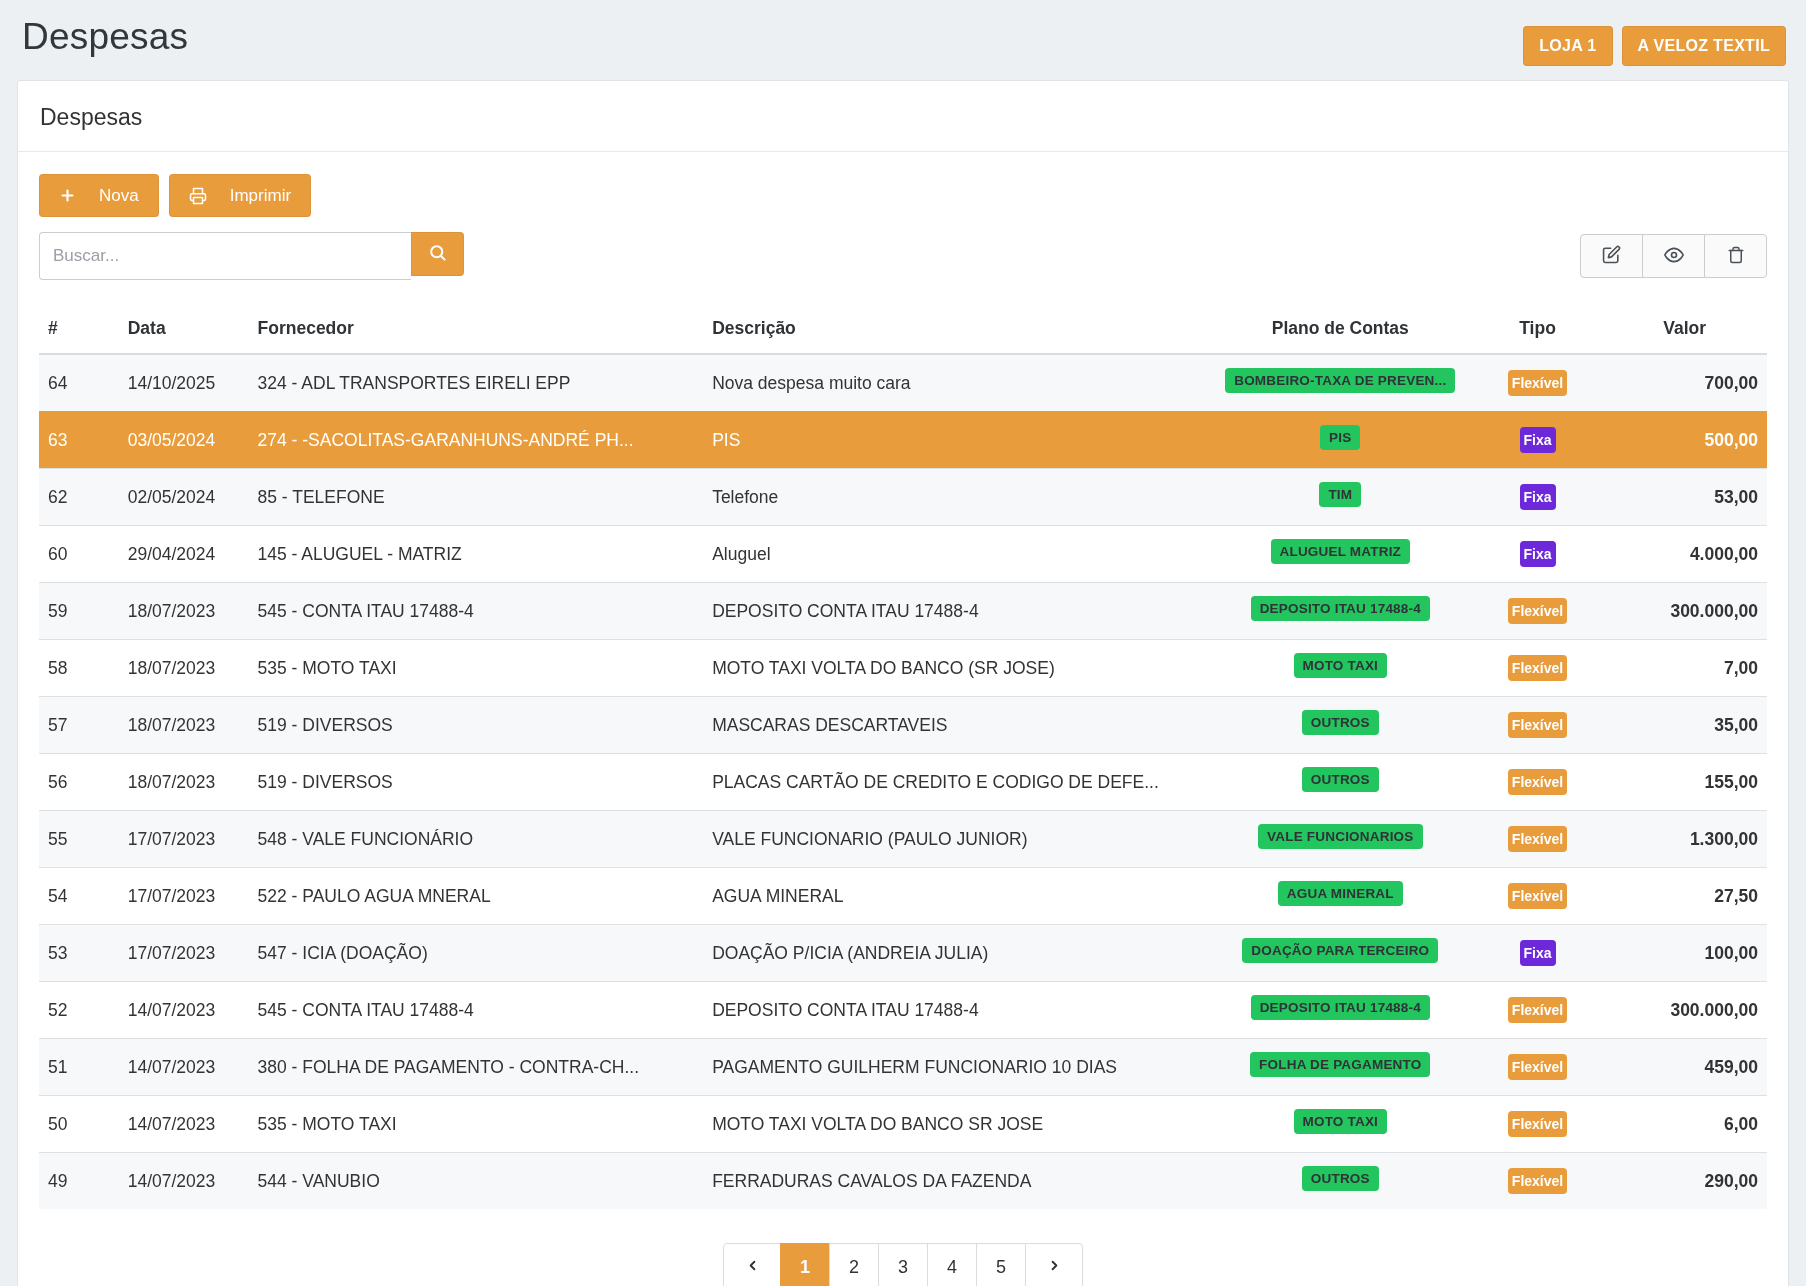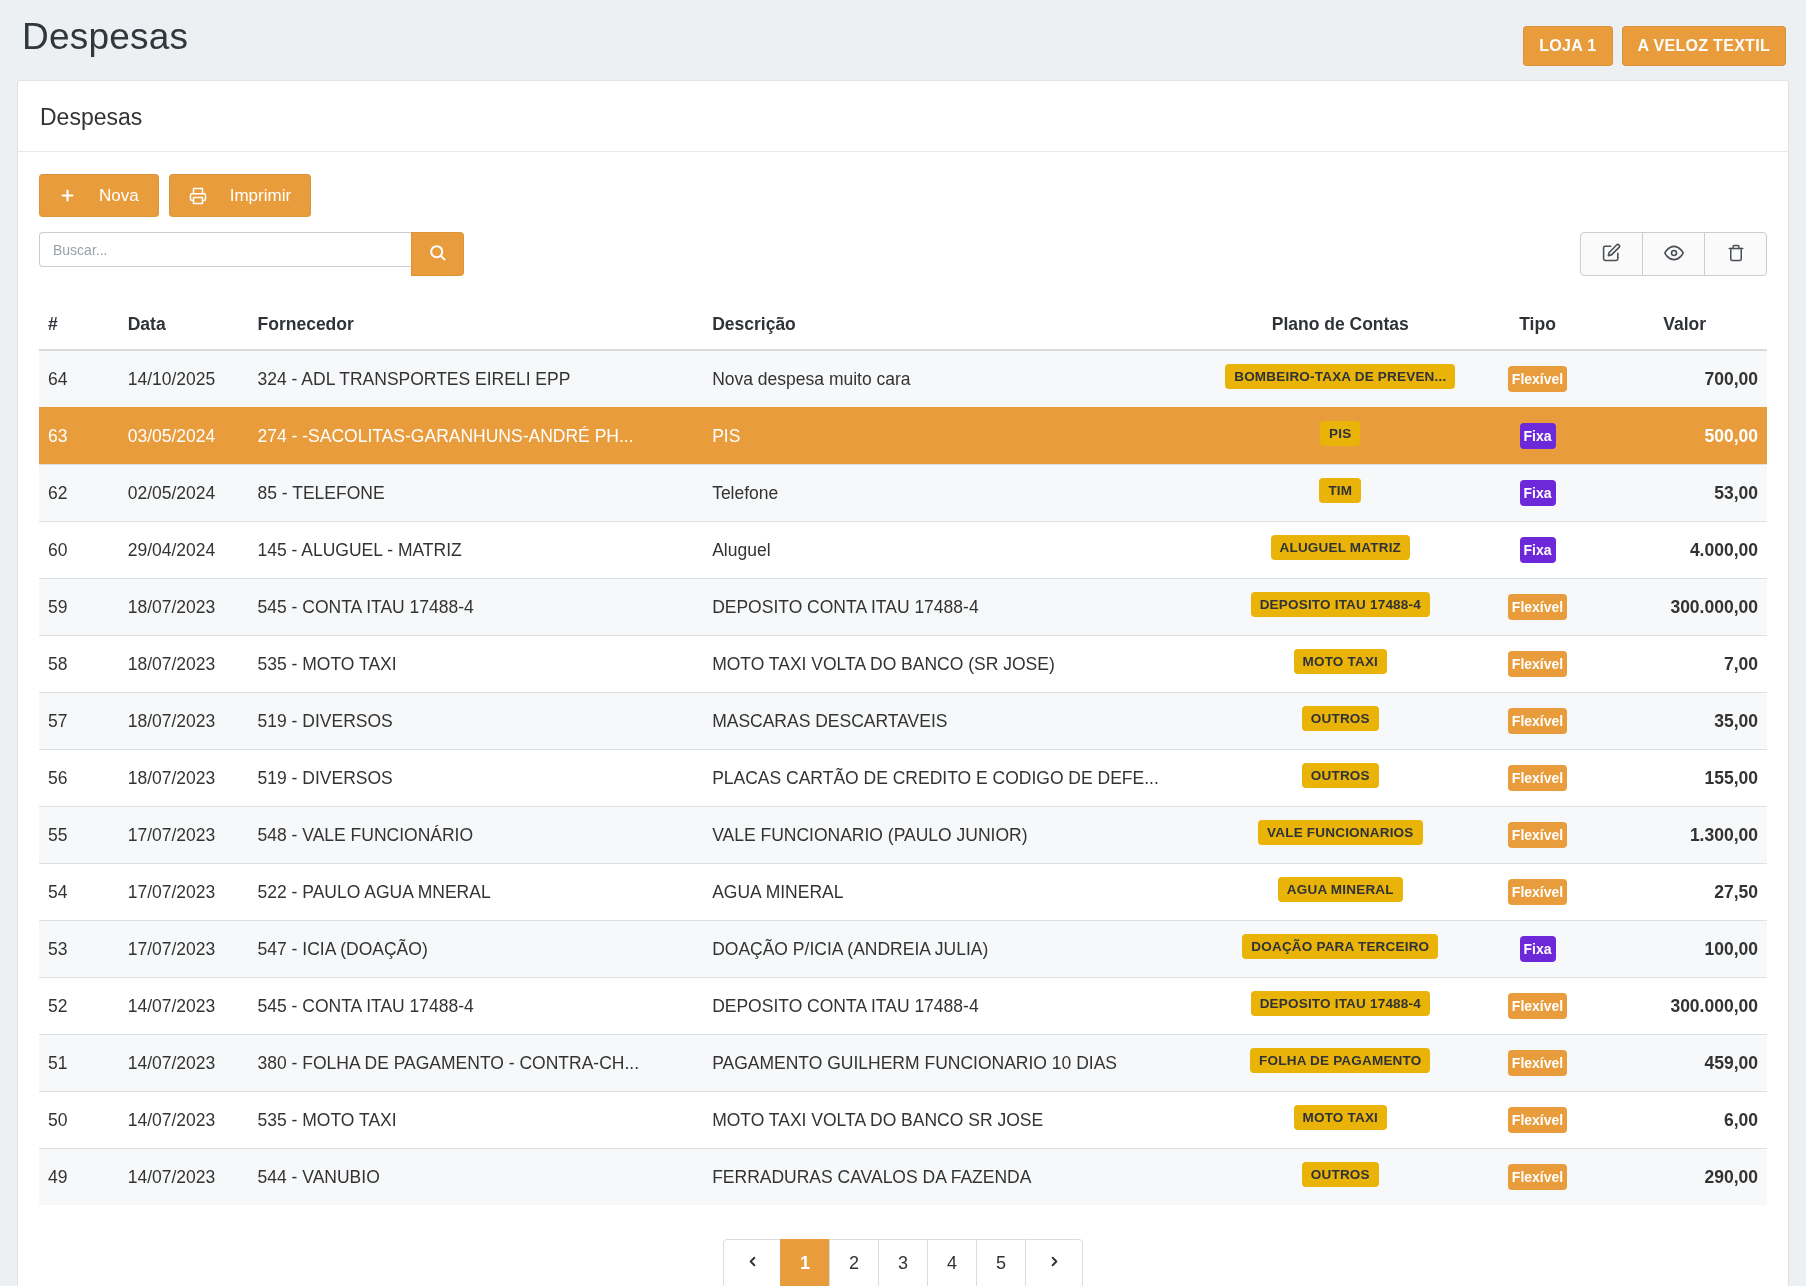--- a/index.html
+++ b/index.html
@@ -74,27 +74,27 @@
 
   .search-row {
     margin-top: 15px;
     display: flex;
     align-items: center;
     justify-content: space-between;
   }
   .search-group { display: flex; }
   .search-input {
     width: 372px;
-    height: 35px;
+    height: 48px;
     border: 1px solid #c9ced2;
     border-right: none;
     border-radius: 4px 0 0 4px;
     padding: 0 13px;
     font-family: "Liberation Sans", sans-serif;
-    font-size: 14px;
+    font-size: 17px;
     color: #333;
     outline: none;
   }
   .search-input::placeholder { color: #9aa0a6; }
   .search-btn {
     width: 53px;
     height: 44px;
     background: #e89c3c;
     border: 1px solid rgba(0,0,0,0.05);
     border-radius: 0 4px 4px 0;
@@ -157,21 +157,21 @@
   col.c-val  { width: 165px; }
 
   .center { text-align: center; }
   .right  { text-align: center; }
 
   td.cell-valor { font-weight: 700; text-align: right; }
   td.cell-fornecedor { font-weight: 400; }
 
   .badge-plano {
     display: inline-block;
-    background: #eab308;
+    background: #22c55e;
     color: #2f3338;
     font-weight: 700;
     font-size: 13.5px;
     padding: 5px 9px;
     border-radius: 4px;
     letter-spacing: 0.2px;
     max-width: 250px;
     overflow: hidden;
     white-space: nowrap;
   }

